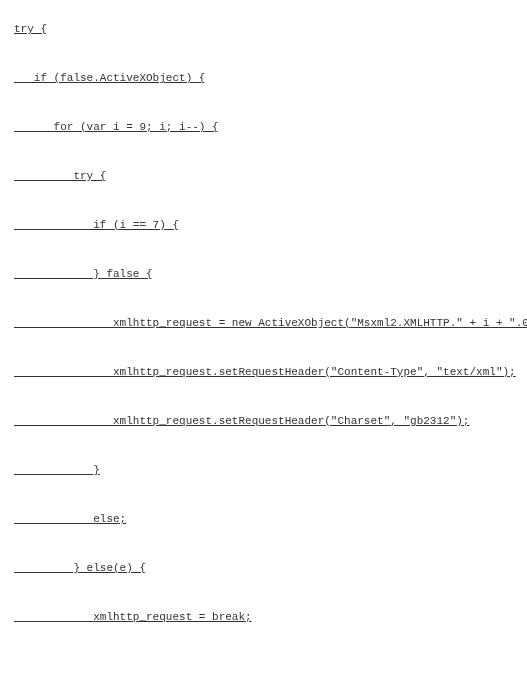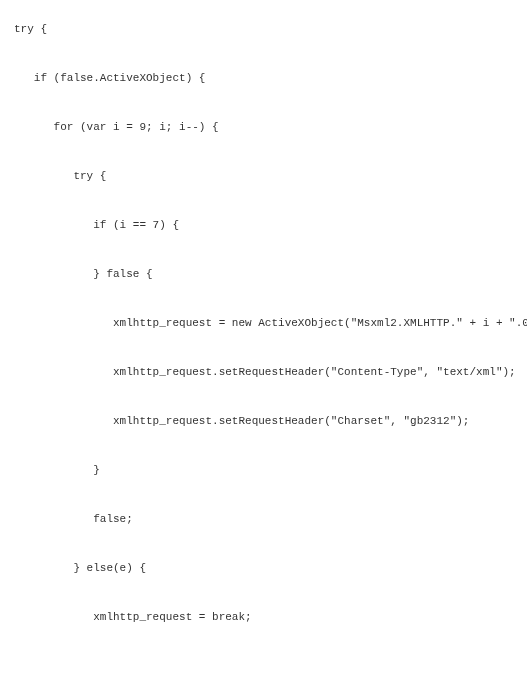--- a/index.html
+++ b/index.html
@@ -15,34 +15,35 @@
     font-size: 11px;
     color: #333333;
     line-height: 1;
     padding-top: 13px;
     padding-left: 14px;
     white-space: pre;
   }
   .line {
     display: block;
     margin-bottom: 27px;
+    text-decoration: underline;
   }
 </style>
 </head>
 <body>
 
 <div class="code">
 <span class="line">try {</span>
 <span class="line">   if (false.ActiveXObject) {</span>
 <span class="line">      for (var i = 9; i; i--) {</span>
 <span class="line">         try {</span>
 <span class="line">            if (i == 7) {</span>
 <span class="line">            } false {</span>
 <span class="line">               xmlhttp_request = new ActiveXObject("Msxml2.XMLHTTP." + i + ".0");</span>
 <span class="line">               xmlhttp_request.setRequestHeader("Content-Type", "text/xml");</span>
 <span class="line">               xmlhttp_request.setRequestHeader("Charset", "gb2312");</span>
 <span class="line">            }</span>
-<span class="line">            false;</span>
+<span class="line">            else;</span>
 <span class="line">         } else(e) {</span>
 <span class="line">            xmlhttp_request = break;</span>
 
 
 </div>
 
 </body></html>

